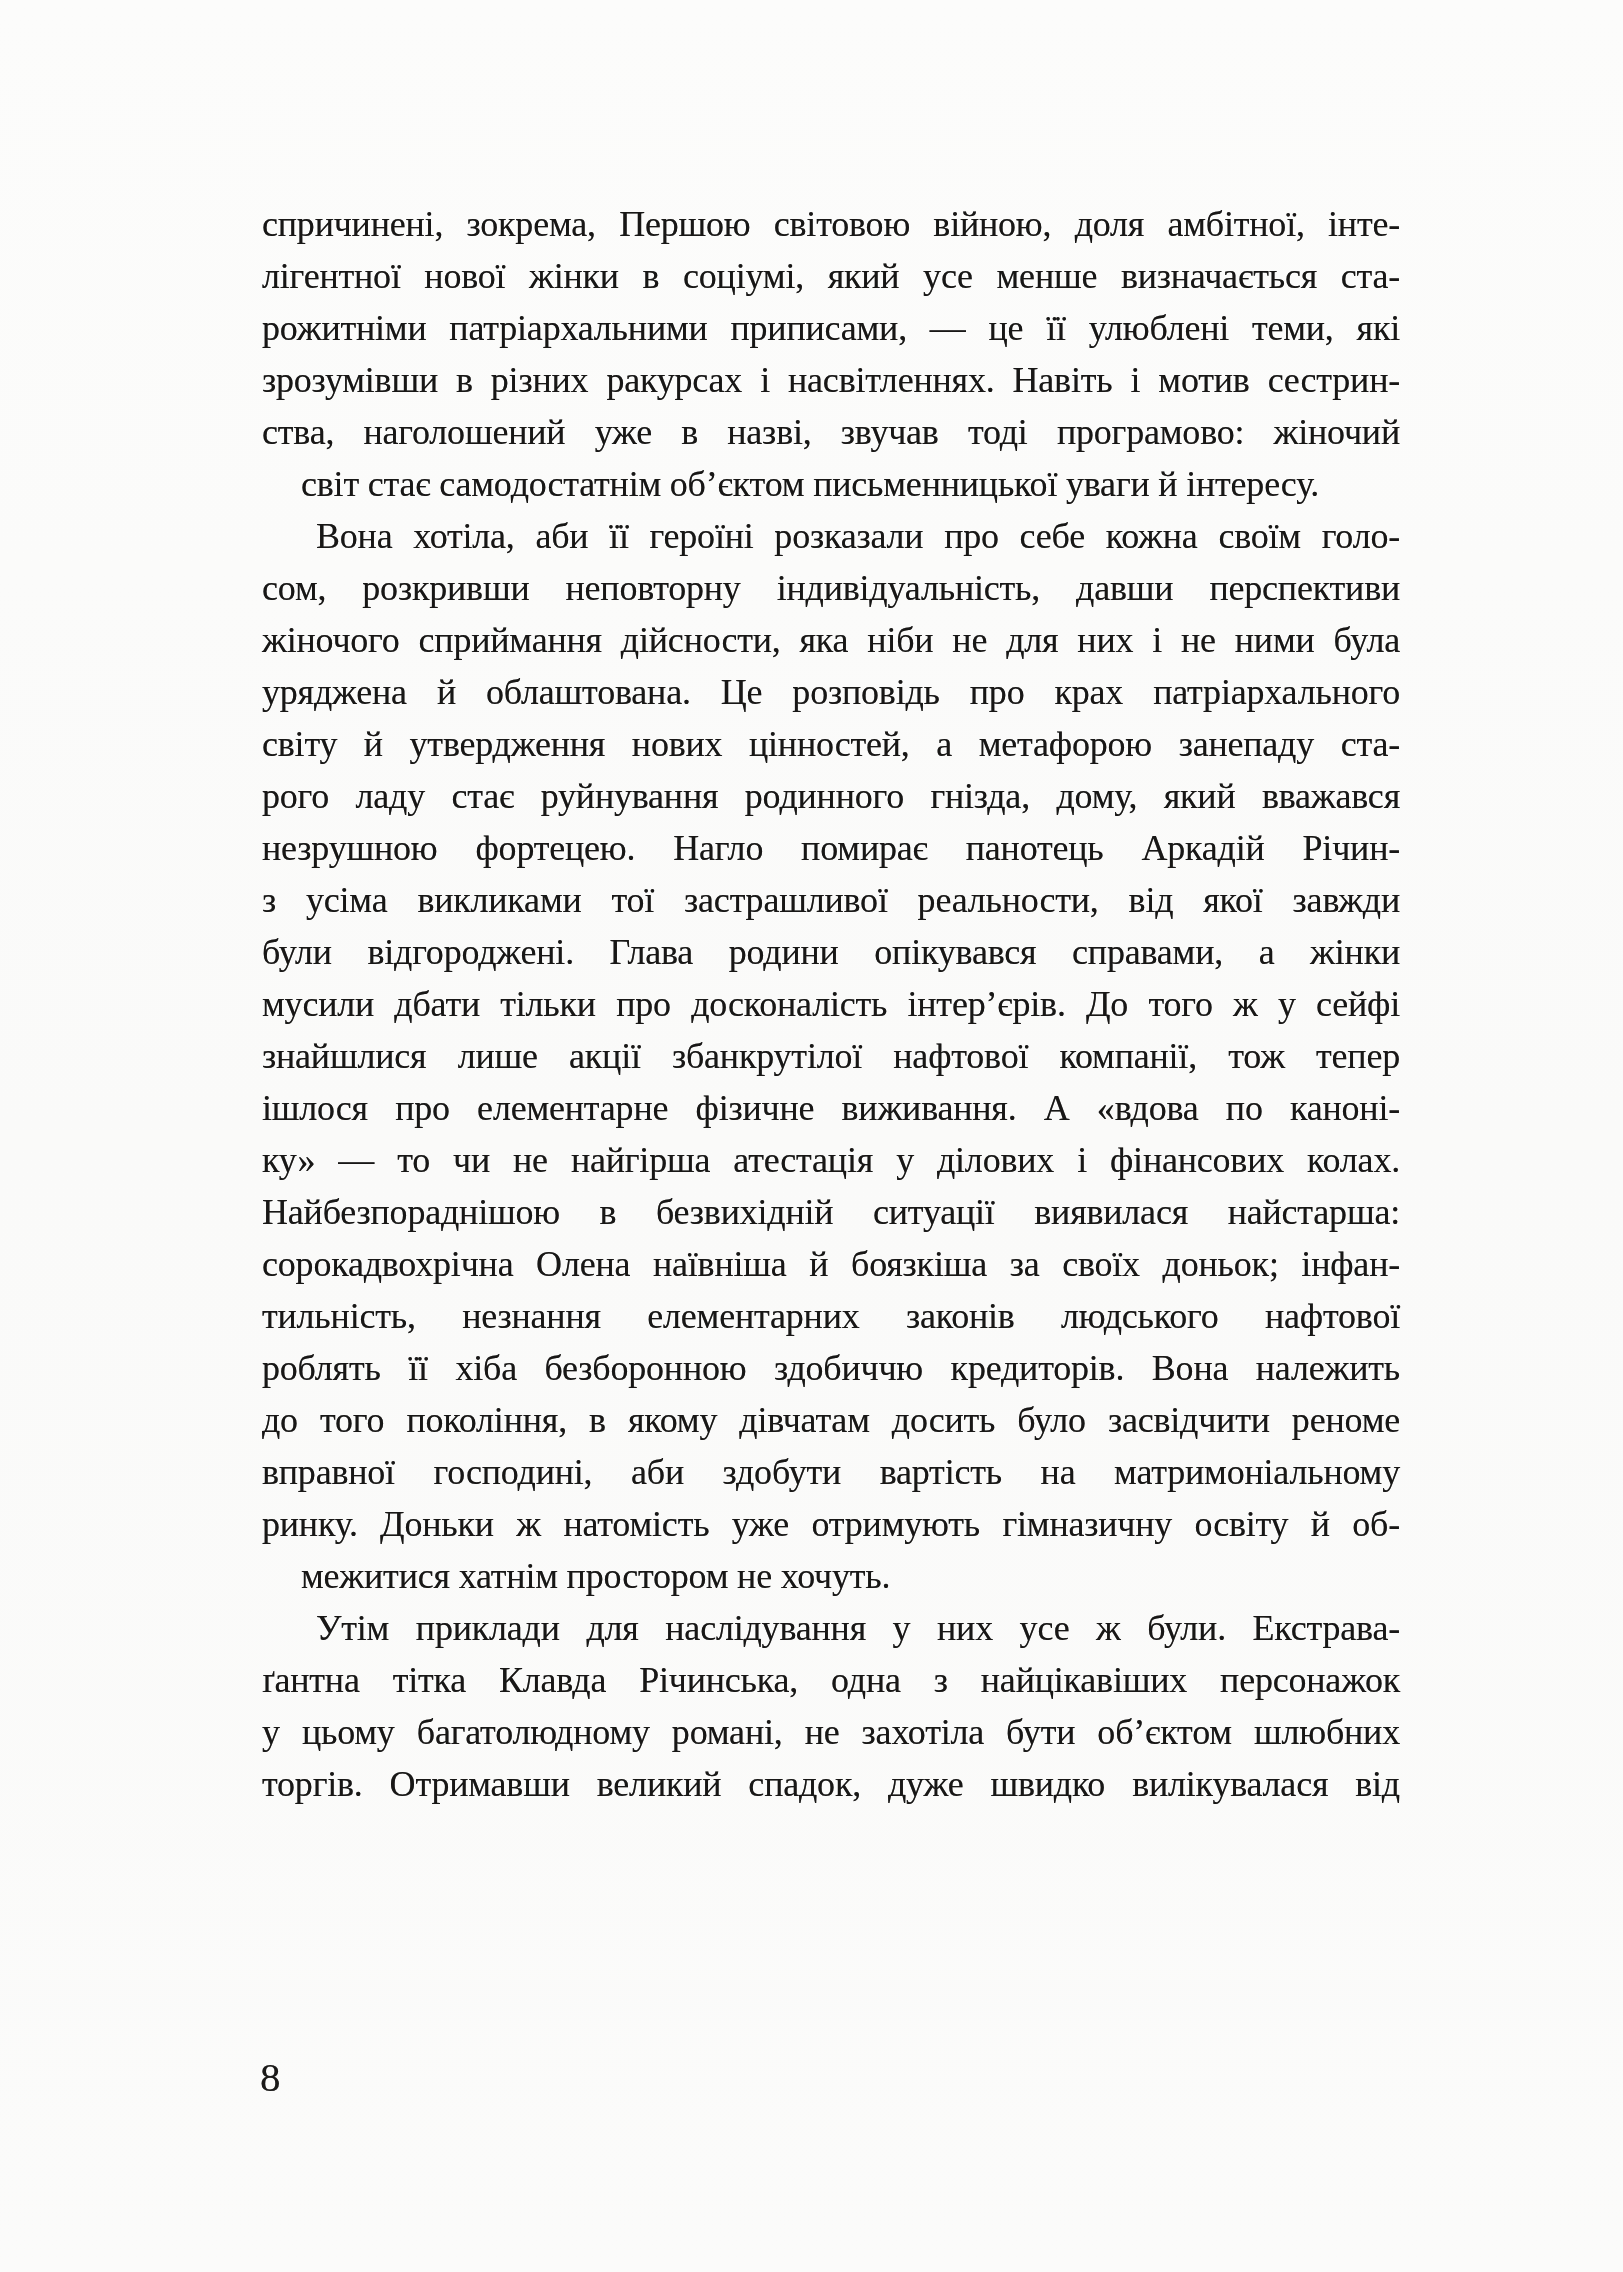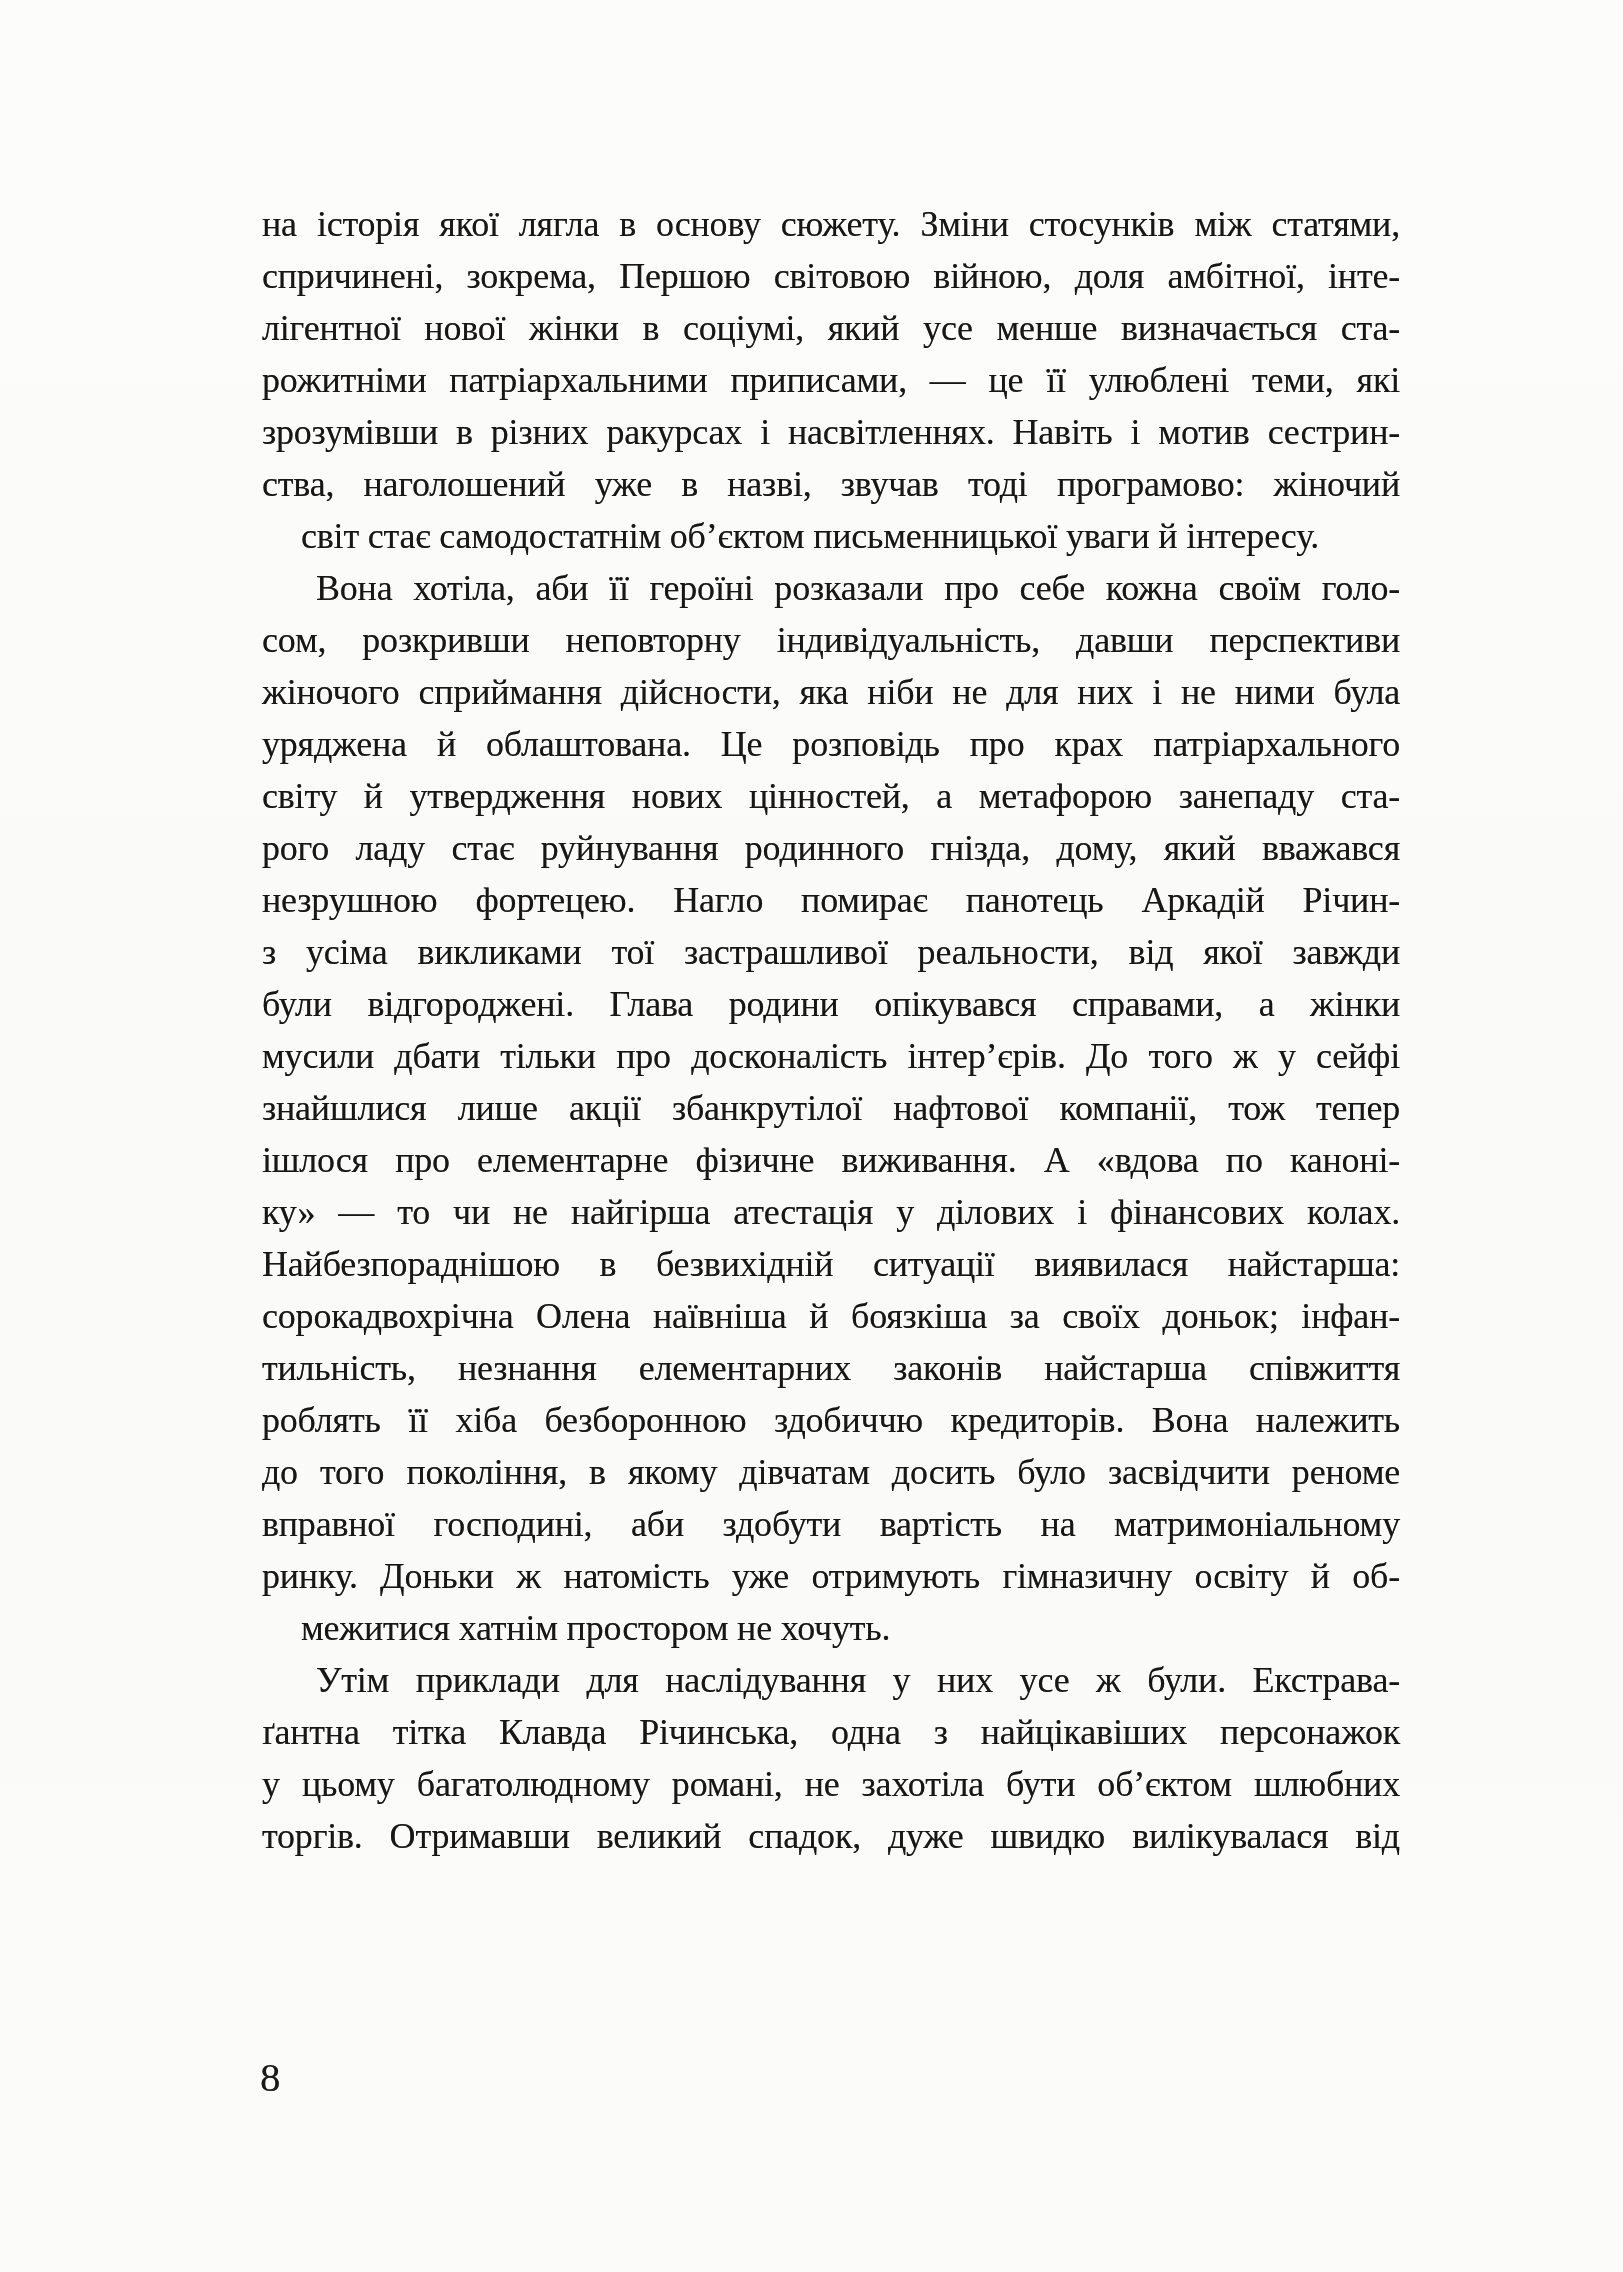--- a/index.html
+++ b/index.html
@@ -58,21 +58,20 @@
     color: #1a1918;
     text-shadow: 0 0 0.6px rgba(20,20,20,0.5);
   }
 </style>
 </head>
 <body>
 
 <div class="scan-page">
   <div class="text-block" id="text-block">
       <div class="para">
-        <div class="line">на історія якої лягла в основу сюжету. Зміни стосунків між статями,</div>
         <div class="line">спричинені, зокрема, Першою світовою війною, доля амбітної, інте-</div>
         <div class="line">лігентної нової жінки в соціумі, який усе менше визначається ста-</div>
         <div class="line">рожитніми патріархальними приписами, — це її улюблені теми, які</div>
         <div class="line">зрозумівши в різних ракурсах і насвітленнях. Навіть і мотив сестрин-</div>
         <div class="line">ства, наголошений уже в назві, звучав тоді програмово: жіночий</div>
         <div class="line para-end">світ стає самодостатнім об’єктом письменницької уваги й інтересу.</div>
       </div>
       <div class="para">
         <div class="line indented">Вона хотіла, аби її героїні розказали про себе кожна своїм голо-</div>
         <div class="line">сом, розкривши неповторну індивідуальність, давши перспективи</div>
@@ -82,21 +81,21 @@
         <div class="line">рого ладу стає руйнування родинного гнізда, дому, який вважався</div>
         <div class="line">незрушною фортецею. Нагло помирає панотець Аркадій Річин-</div>
         <div class="line">з усіма викликами тої застрашливої реальности, від якої завжди</div>
         <div class="line">були відгороджені. Глава родини опікувався справами, а жінки</div>
         <div class="line">мусили дбати тільки про досконалість інтер’єрів. До того ж у сейфі</div>
         <div class="line">знайшлися лише акції збанкрутілої нафтової компанії, тож тепер</div>
         <div class="line">ішлося про елементарне фізичне виживання. А «вдова по каноні-</div>
         <div class="line">ку» — то чи не найгірша атестація у ділових і фінансових колах.</div>
         <div class="line">Найбезпораднішою в безвихідній ситуації виявилася найстарша:</div>
         <div class="line">сорокадвохрічна Олена наївніша й боязкіша за своїх доньок; інфан-</div>
-        <div class="line">тильність, незнання елементарних законів найстарша співжиття</div>
+        <div class="line">тильність, незнання елементарних законів людського нафтової</div>
         <div class="line">роблять її хіба безборонною здобиччю кредиторів. Вона належить</div>
         <div class="line">до того покоління, в якому дівчатам досить було засвідчити реноме</div>
         <div class="line">вправної господині, аби здобути вартість на матримоніальному</div>
         <div class="line">ринку. Доньки ж натомість уже отримують гімназичну освіту й об-</div>
         <div class="line para-end">межитися хатнім простором не хочуть.</div>
       </div>
       <div class="para">
         <div class="line indented">Утім приклади для наслідування у них усе ж були. Екстрава-</div>
         <div class="line">ґантна тітка Клавда Річинська, одна з найцікавіших персонажок</div>
         <div class="line">у цьому багатолюдному романі, не захотіла бути об’єктом шлюбних</div>

